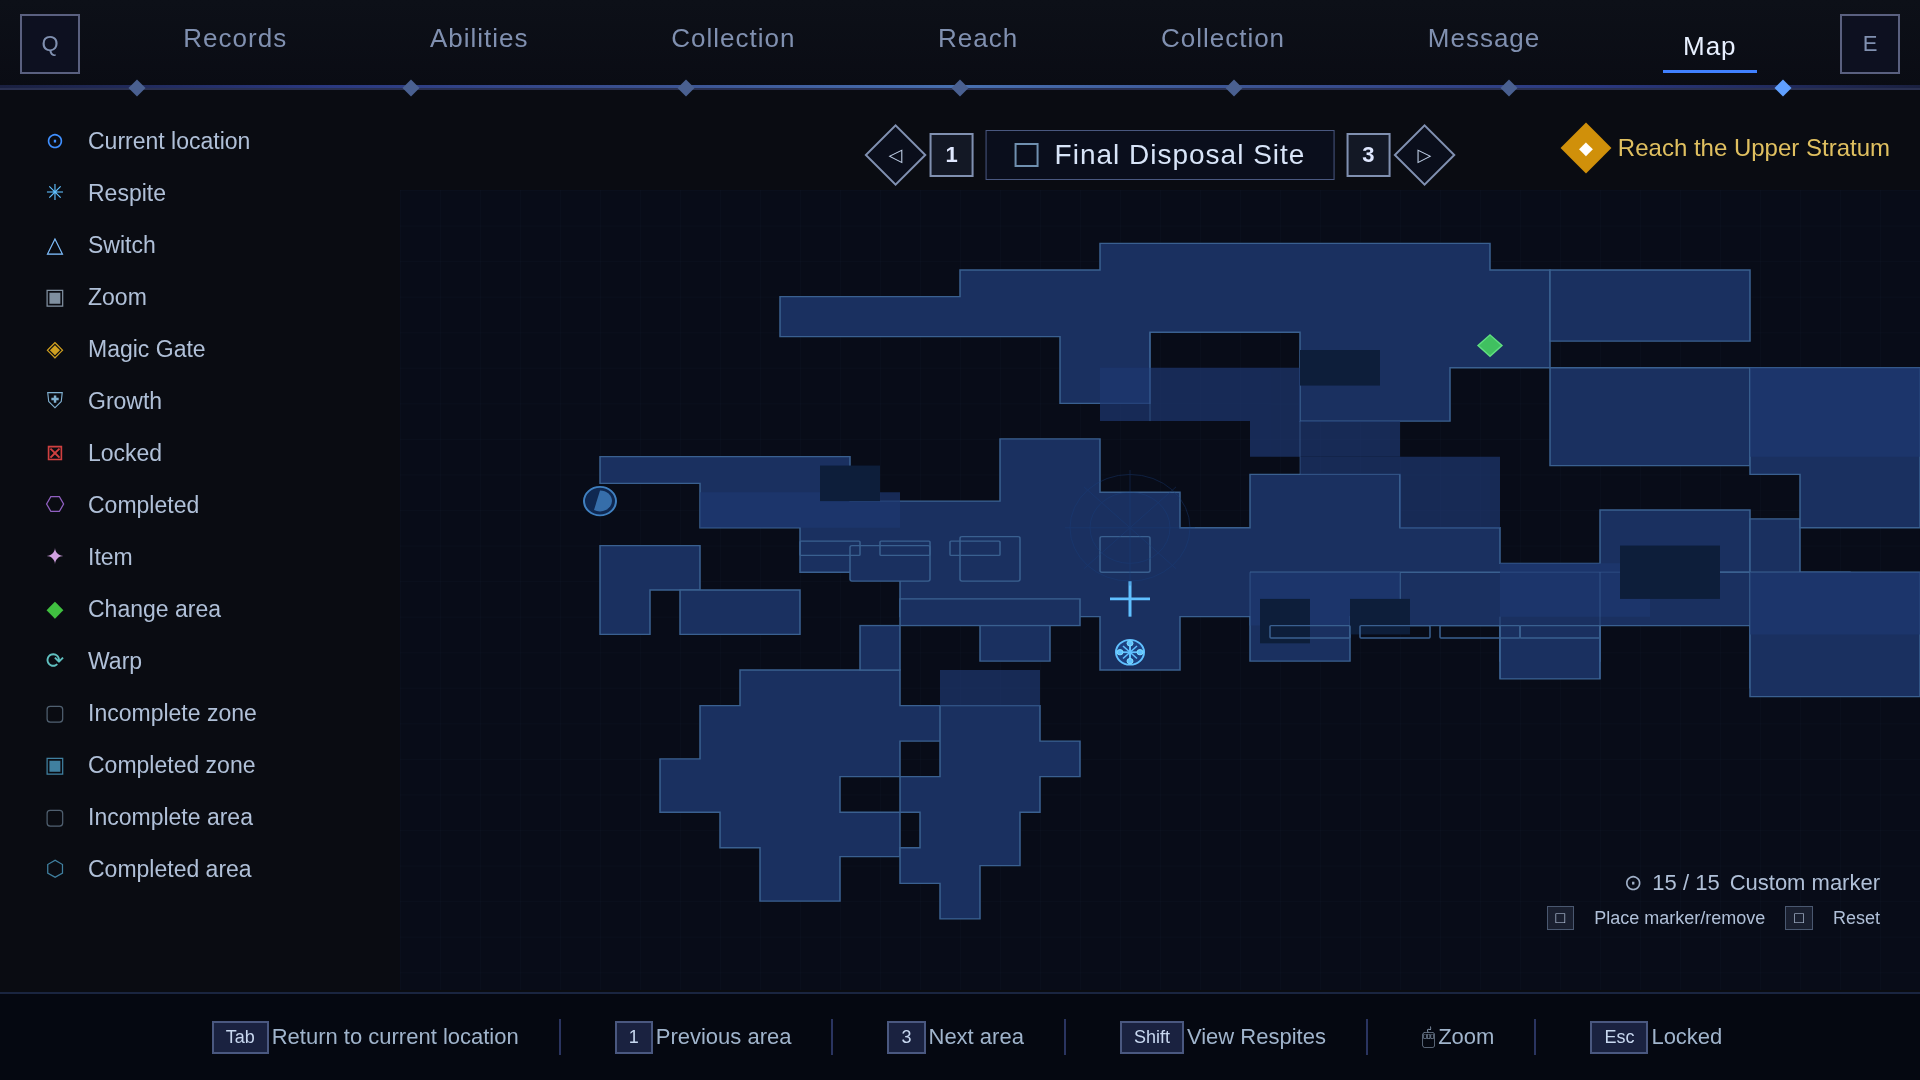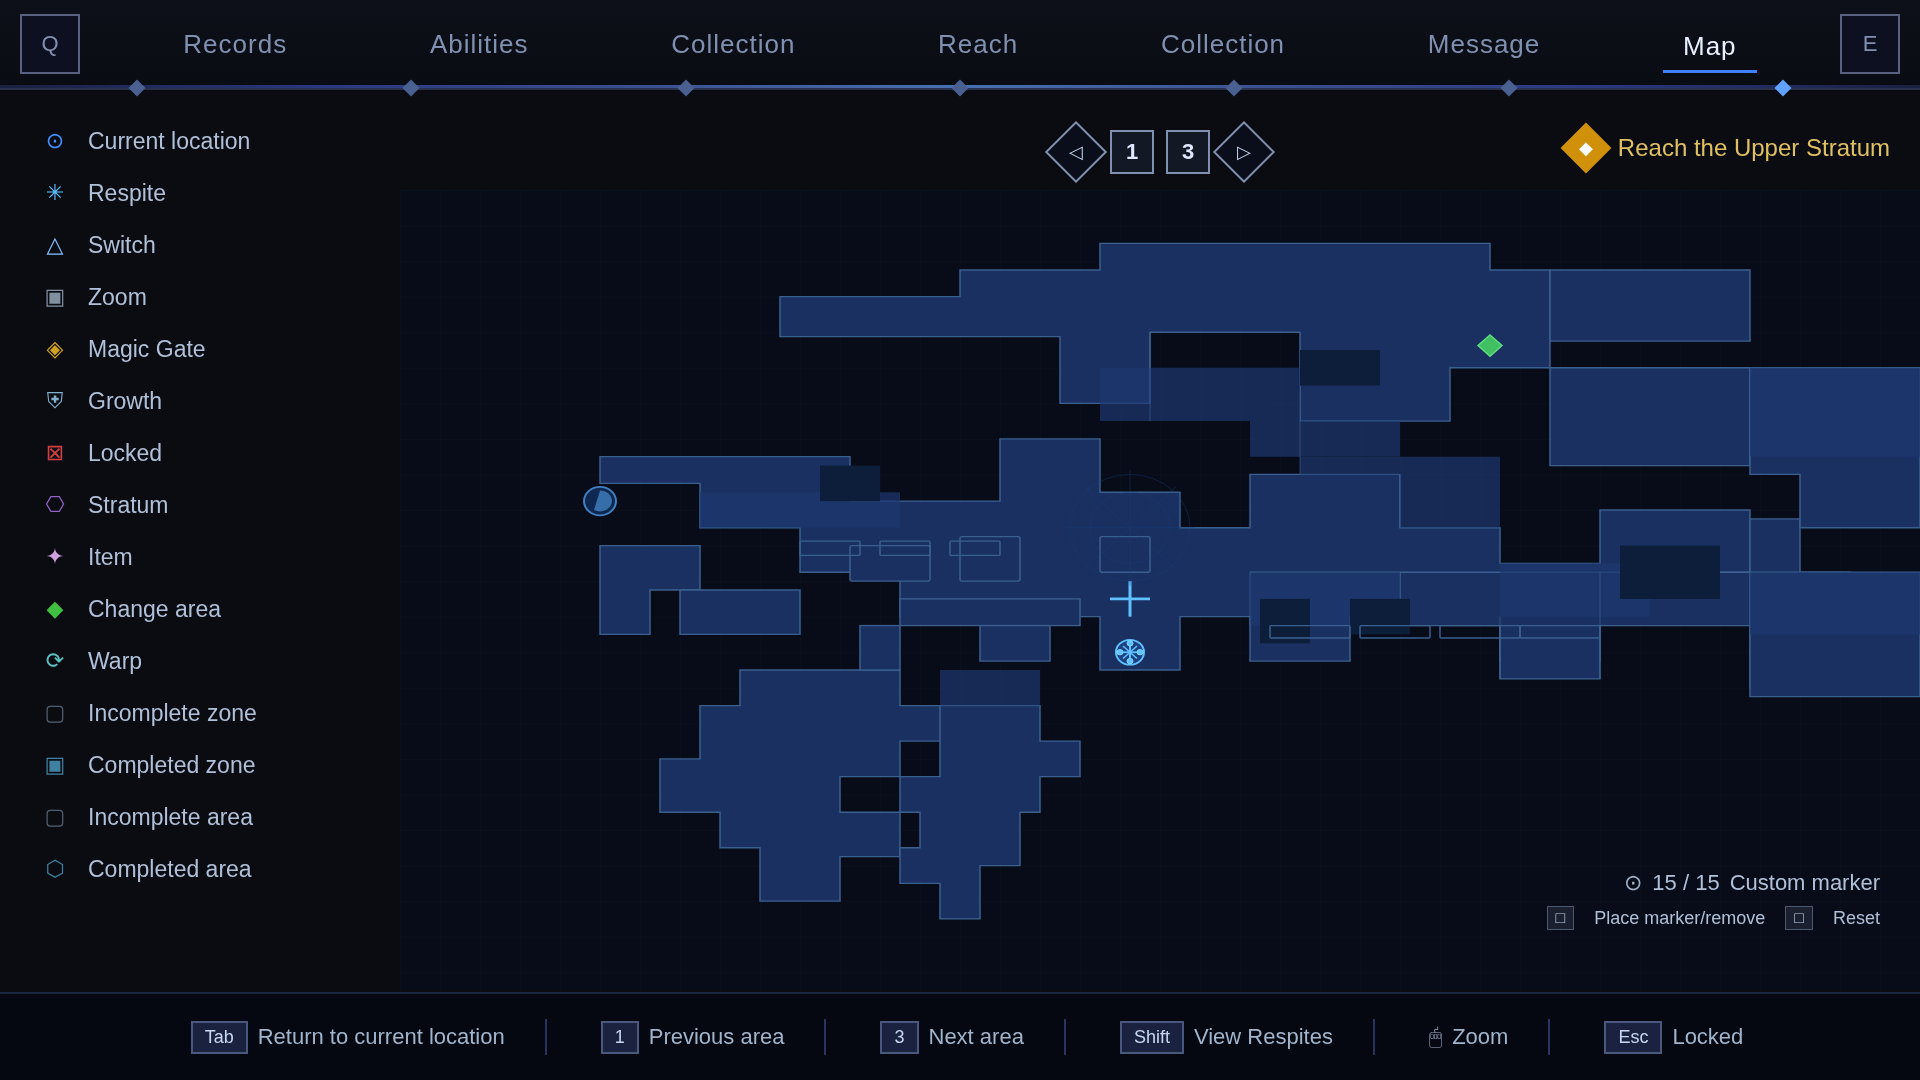--- a/index.html
+++ b/index.html
@@ -30,21 +30,20 @@
       background: #0d1020;
       display: flex; align-items: center; justify-content: center;
       color: #8090b0;
       font-size: 22px;
       cursor: pointer;
     }
     .nav-items {
       display: flex;
       flex: 1;
       justify-content: space-around;
-      align-items: center;
       padding: 0 32px;
     }
     .nav-item {
       font-size: 26px;
       color: #8090b0;
       cursor: pointer;
       letter-spacing: 1px;
       padding: 8px 20px;
     }
     .nav-item.active {
@@ -260,21 +259,21 @@
       border-top: 2px solid #1a2540;
       display: flex;
       align-items: center;
       justify-content: center;
       gap: 40px;
       padding: 0 40px;
     }
     .bottom-action {
       display: flex;
       align-items: center;
-      gap: 10px;
+      gap: 3px;
       font-size: 22px;
       color: #a0b4cc;
       padding-left: 14px;
     }
     .key-btn {
       background: #1a2240;
       border: 2px solid #4a5880;
       padding: 4px 12px;
       font-size: 18px;
       color: #c8d8f0;
@@ -342,21 +341,21 @@
     <div class="legend-item">
       <span class="legend-icon icon-growth">⛨</span>
       <span>Growth</span>
     </div>
     <div class="legend-item">
       <span class="legend-icon icon-locked">⊠</span>
       <span>Locked</span>
     </div>
     <div class="legend-item">
       <span class="legend-icon icon-craftory">⎔</span>
-      <span>Stratum</span>
+      <span>Completed</span>
     </div>
     <div class="legend-item">
       <span class="legend-icon icon-item">✦</span>
       <span>Item</span>
     </div>
     <div class="legend-item">
       <span class="legend-icon icon-change">◆</span>
       <span>Change area</span>
     </div>
     <div class="legend-item">
@@ -381,20 +380,24 @@
     </div>
   </div>
 
 <div class="map-container">
 
   <div class="map-header">
     <div class="area-nav-btn">
       <span class="area-nav-btn-inner">◁</span>
     </div>
     <div class="area-number">1</div>
+    <div class="area-title">
+      <div class="area-title-icon"></div>
+      <span>Final Disposal Site</span>
+    </div>
     <div class="area-number">3</div>
     <div class="area-nav-btn">
       <span class="area-nav-btn-inner">▷</span>
     </div>
   </div>
 
   <div class="objective">
     <div class="objective-diamond">
       <div class="objective-diamond-inner">◆</div>
     </div>

